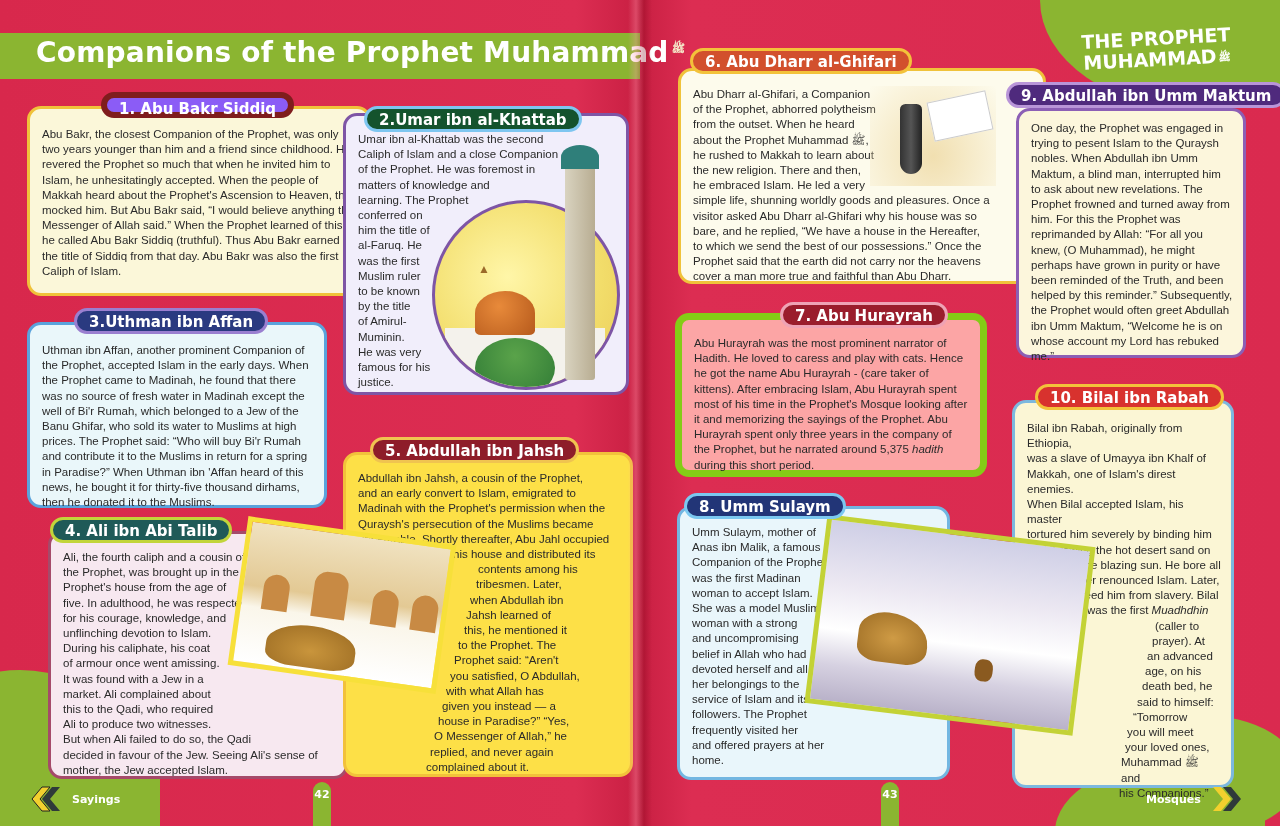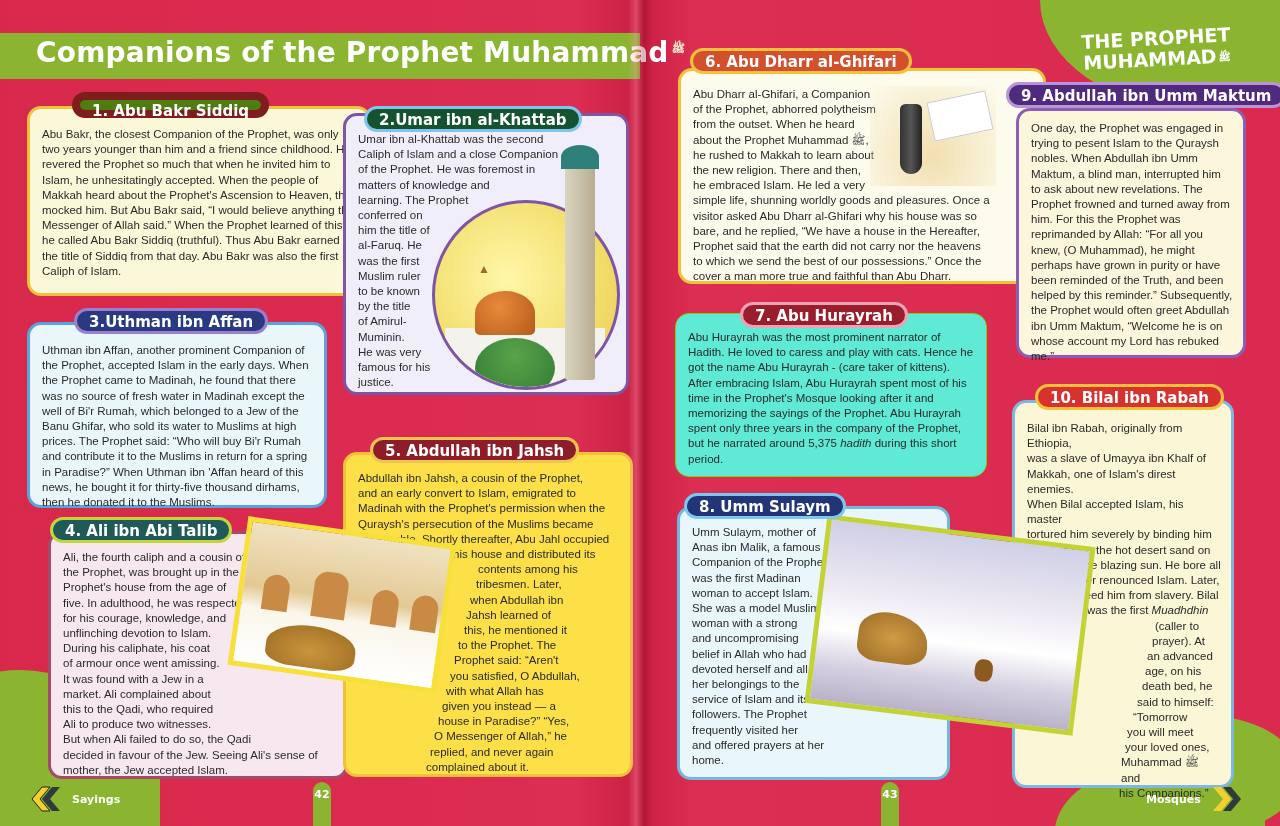--- a/index.html
+++ b/index.html
@@ -26,39 +26,39 @@
   .pg-tab { position: absolute; width: 18px; height: 60px; background: #8bb531; border-radius: 9px 9px 0 0; color:#fff; font-weight:700; font-size:11px; text-align:center; padding-top:6px; font-family:"DejaVu Sans", sans-serif; }
 
   .section-title-right { position: absolute; left: 1082px; top: 28px; color:#fff; font-weight:700; font-size:19px; line-height:21px; text-align:center; font-family:"DejaVu Sans", sans-serif; transform: rotate(-3deg); }
 
   
   .box { position: absolute; border-radius: 14px; padding: 10px 10px 8px 12px; font-size: 11.5px; line-height: 15.2px; color: #2a2a2a; }
   .box p { margin: 0; }
   .hdr { position: absolute; height: 26px; border-radius: 14px; color: #fff; font-weight: 700; font-size: 15px; line-height: 22px; padding: 0 12px; font-family: "DejaVu Sans", sans-serif; white-space: nowrap; z-index: 3; }
 
   .b1 { left: 27px; top: 106px; width: 344px; height: 190px; background: #fbf7d9; border: 3px solid #f0c23a; padding-top: 18px; }
-  .h1 { left: 72px; top: 92px; background: #4d7c0f; border: 8px solid #7f1d1d; }
+  .h1 { left: 101px; top: 92px; background: #8b5cf6; border: 6px solid #7f1d1d; }
 
   .b2 { left: 343px; top: 113px; width: 286px; height: 282px; background: #f1eefb; border: 3px solid #7e55a5; padding-top: 16px; }
   .h2 { left: 364px; top: 106px; background: #14532d; border: 3px solid #7ec6f0; }
 
   .b3 { left: 27px; top: 322px; width: 300px; height: 186px; background: #eaf7fa; border: 3px solid #5aa3dc; padding-top: 18px; }
   .h3 { left: 74px; top: 308px; background: #2a3a80; border: 3px solid #9a7fd0; }
 
   .b4 { left: 48px; top: 531px; width: 268px; height: 248px; background: #f7e8f0; border: 3px solid #a54a6a; padding-top: 16px; }
   .h4 { left: 50px; top: 517px; background: #1f5a58; border: 3px solid #c2d53a; }
 
   .b5 { left: 343px; top: 452px; width: 290px; height: 325px; background: #fde047; border: 3px solid #f2c13b; padding-top: 16px; }
   .h5 { left: 370px; top: 437px; background: #8e1d2a; border: 3px solid #f0c450; }
 
   .b6 { left: 678px; top: 68px; width: 368px; height: 216px; background: #fdfbec; border: 3px solid #f0c23a; padding-top: 16px; }
   .h6 { left: 690px; top: 48px; background: #d2502d; border: 3px solid #f3c23a; }
 
-  .b7 { left: 675px; top: 313px; width: 312px; height: 164px; background: #5eead4; border: 1px solid #84cc16; padding-top: 16px; }
-  .h7 { left: 740px; top: 302px; background: #9a1d2c; border: 3px solid #eea3b5; }
+  .b7 { left: 675px; top: 313px; width: 312px; height: 164px; background: #fca5a5; border: 7px solid #84cc16; padding-top: 16px; }
+  .h7 { left: 780px; top: 302px; background: #9a1d2c; border: 3px solid #eea3b5; }
 
   .b8 { left: 677px; top: 506px; width: 273px; height: 274px; background: #e9f6fb; border: 3px solid #72b6e1; padding-top: 16px; }
   .h8 { left: 684px; top: 493px; background: #223577; border: 3px solid #7bc8f0; }
 
   .b9 { left: 1016px; top: 108px; width: 230px; height: 250px; background: #fcf6dc; border: 3px solid #8c5fb5; padding-top: 10px; }
   .h9 { left: 1006px; top: 82px; background: #4f2a7d; border: 3px solid #b995d8; }
 
   .b10 { left: 1012px; top: 400px; width: 222px; height: 388px; background: #fbf6d5; border: 3px solid #7cb8df; padding-top: 18px; }
   .h10 { left: 1035px; top: 384px; background: #d8322e; border: 3px solid #f3c23a; }
 
@@ -213,22 +213,22 @@
     <span class="indent">Abu Dharr al-Ghifari, a Companion</span>
     <span class="indent">of the Prophet, abhorred polytheism</span>
     <span class="indent">from the outset. When he heard</span>
     <span class="indent">about the Prophet Muhammad ﷺ,</span>
     <span class="indent">he rushed to Makkah to learn about</span>
     <span class="indent">the new religion. There and then,</span>
     <span class="indent">he embraced Islam. He led a very</span>
     <span class="indent">simple life, shunning worldly goods and pleasures. Once a</span>
     <span class="indent">visitor asked Abu Dharr al-Ghifari why his house was so</span>
     <span class="indent">bare, and he replied, “We have a house in the Hereafter,</span>
+    <span class="indent">to which we send the best of our possessions.” Once the</span>
     <span class="indent">Prophet said that the earth did not carry nor the heavens</span>
-    <span class="indent">to which we send the best of our possessions.” Once the</span>
     <span class="indent">cover a man more true and faithful than Abu Dharr.</span>
   </div>
 </div>
 <div class="illus lamp-illus">
   <div class="paper"></div>
   <div class="lamp-base"></div>
 </div>
 
 <div class="hdr h7">7. Abu Hurayrah</div>
 <div class="box b7">

